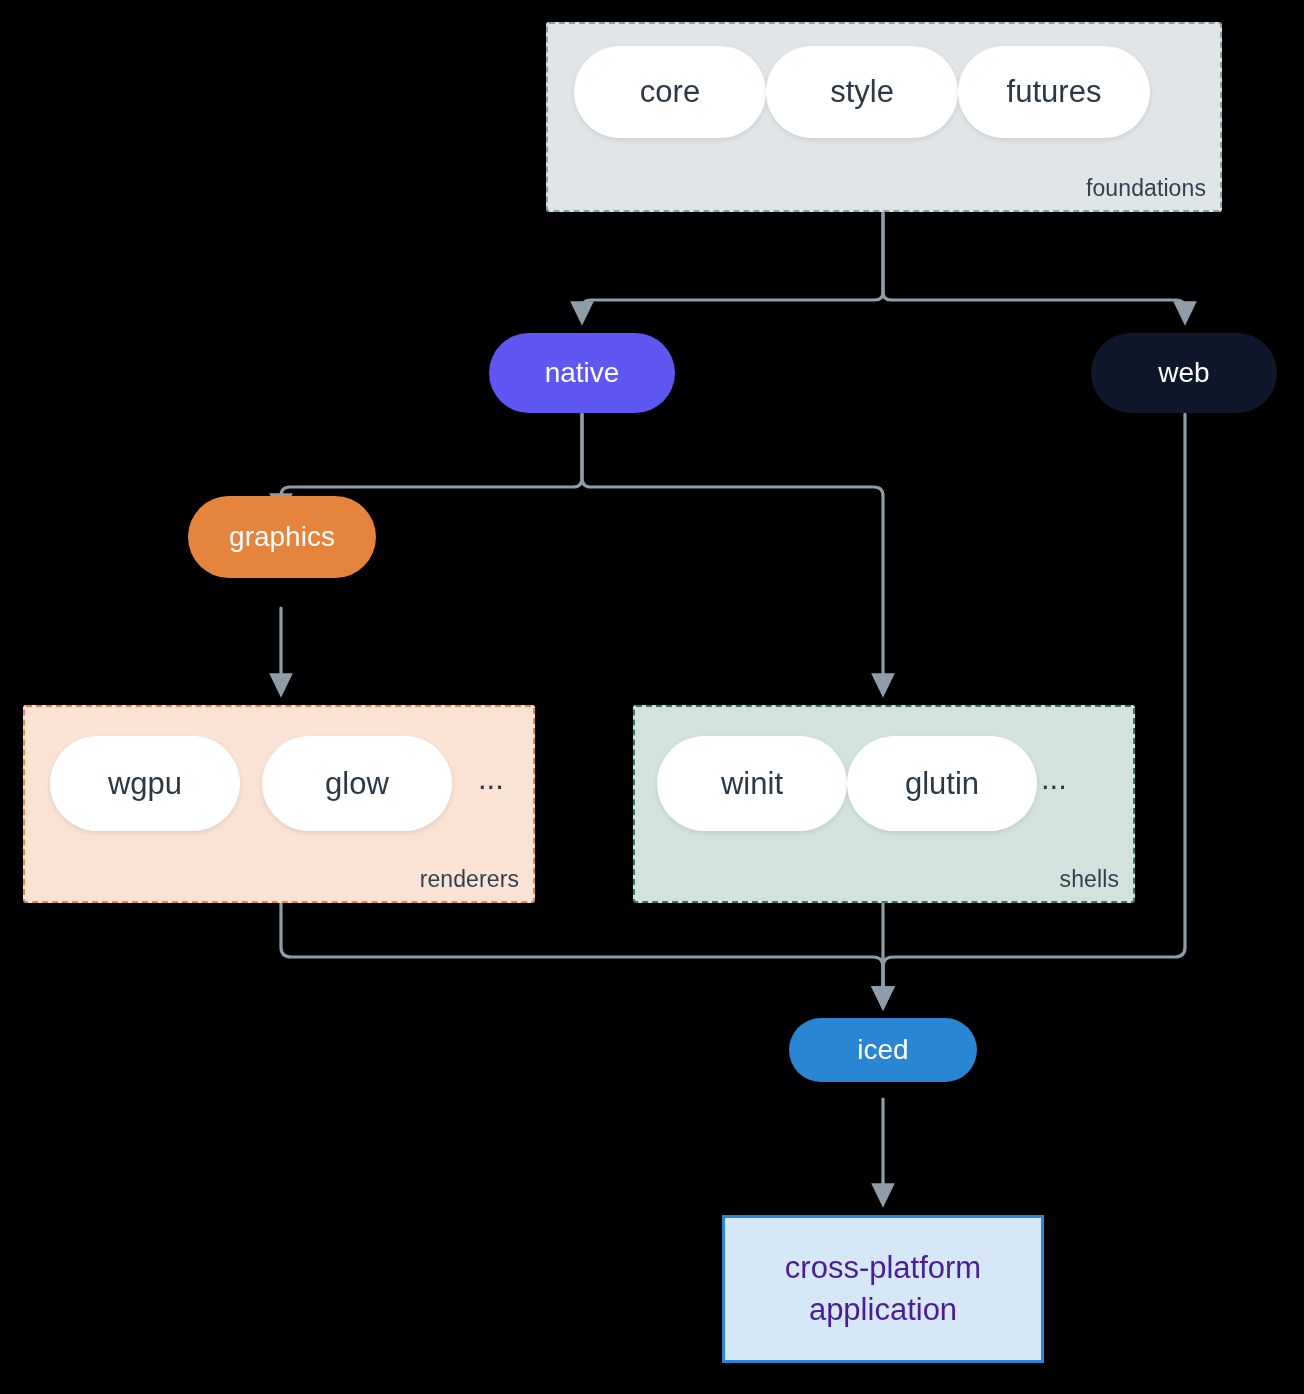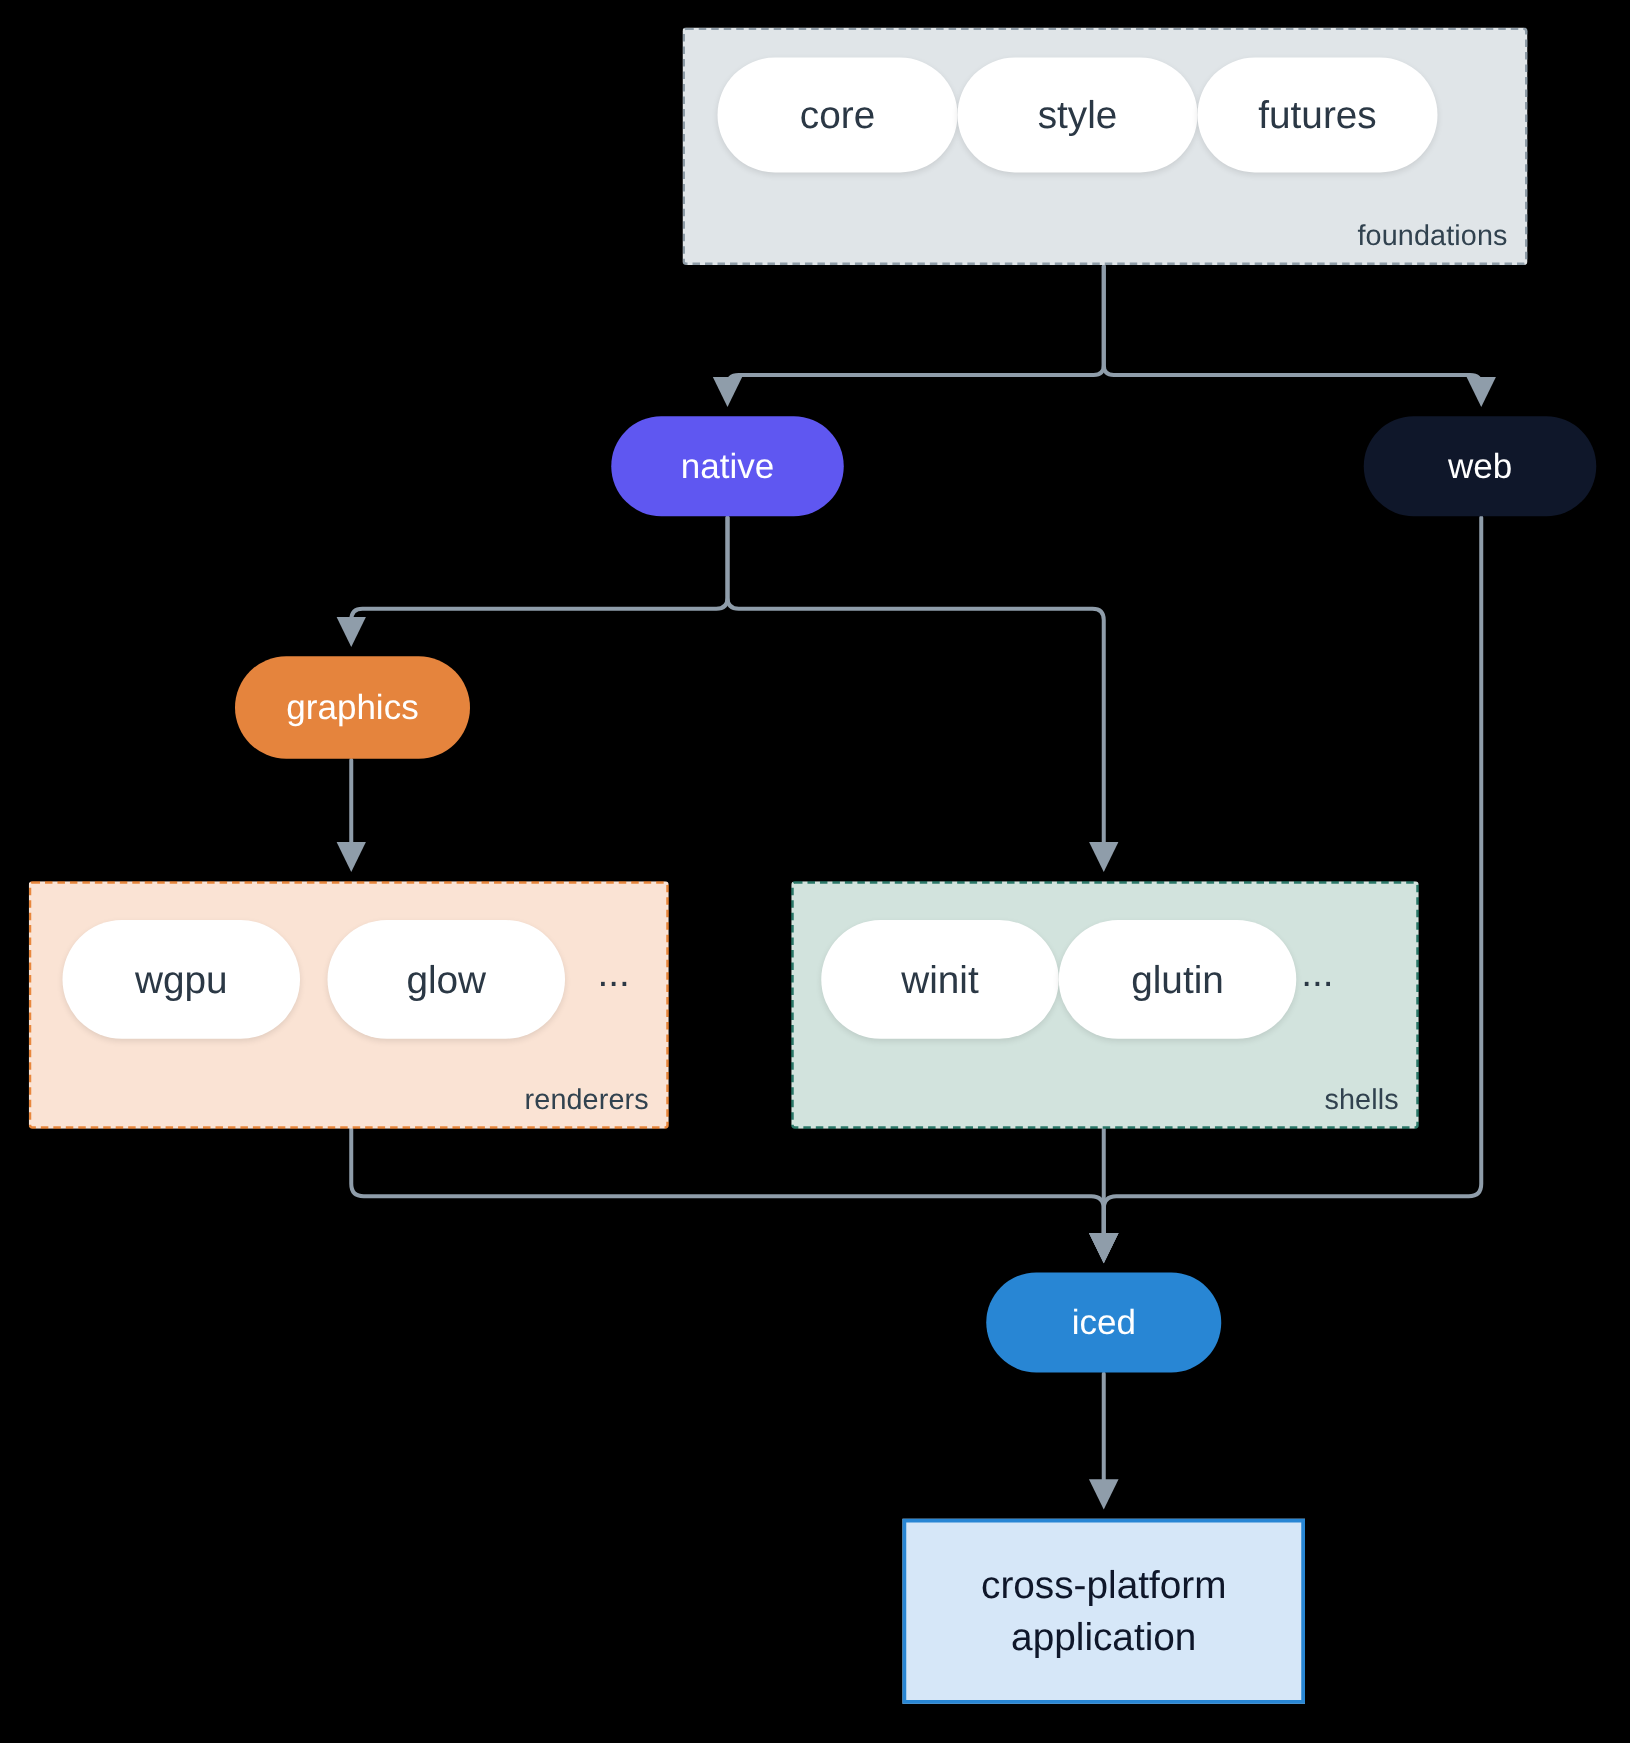--- a/index.html
+++ b/index.html
@@ -148,48 +148,48 @@
   }
   #node-web {
     left: 1091px;
     top: 333px;
     width: 186px;
     height: 80px;
     background: #0f172a;
   }
   #node-graphics {
     left: 188px;
-    top: 525px;
+    top: 496px;
     width: 188px;
     height: 82px;
     background: #e5843d;
   }
   #node-iced {
     left: 789px;
     top: 1018px;
     width: 188px;
-    height: 80px;
+    height: 64px;
     background: #2886d4;
   }
 
   
   #node-application {
     position: absolute;
     left: 722px;
     top: 1215px;
     width: 322px;
     height: 148px;
     background: #d6e7f8;
     border: 3px solid #2886d4;
     box-sizing: border-box;
     display: flex;
     flex-direction: column;
     align-items: center;
     justify-content: center;
-    color: #0f172a;
+    color: #4c1d95;
     font-size: 31px;
     line-height: 1.35;
     text-align: center;
   }
 </style>
 </head>
 <body>
 
 <div id="diagram-root">
 

